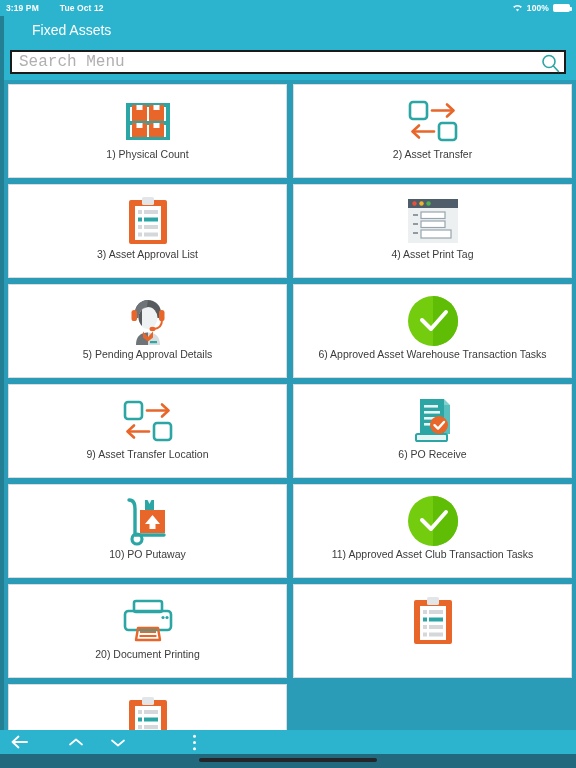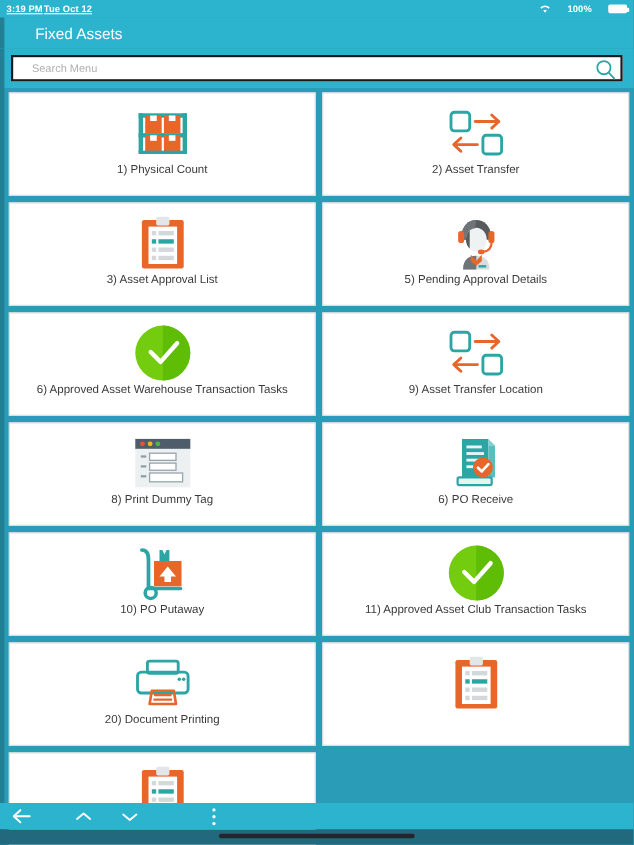--- a/index.html
+++ b/index.html
@@ -14,22 +14,22 @@
   
   .statusbar {
     height: 16px; flex: 0 0 16px;
     background: #2cb4cf;
     display: flex; align-items: center;
     padding: 0 6px;
     color: #fff;
     font-size: 8.5px; font-weight: bold;
     letter-spacing: .1px;
   }
-  .sb-left { display: flex; align-items: center; gap: 1px; text-decoration: underline; }
-  .sb-right { margin-left: auto; display: flex; align-items: center; gap: 15px; }
+  .sb-left { display: flex; align-items: center; gap: 21px; }
+  .sb-right { margin-left: auto; display: flex; align-items: center; gap: 4px; }
   .wifi-ico { display:inline-block; line-height:0; }
   .batt {
     width: 17px; height: 8px; border: 1px solid #fff; border-radius: 1.5px;
     position: relative; background: #fff;
   }
   .batt::after {
     content:""; position:absolute; right:-3px; top:2px; width:2px; height:4px;
     background:#fff; border-radius:0 1px 1px 0;
   }
 
@@ -57,24 +57,24 @@
     position: relative;
     flex: 1;
     height: 24px;
     background: #fff;
     border: 2px solid #1b1b1b;
     display: flex; align-items: center;
   }
   .searchbox input {
     flex: 1; height: 100%;
     border: none; outline: none;
-    font-family: Liberation Sans, sans-serif;
-    font-size: 10px;
+    font-family: Liberation Mono, monospace;
+    font-size: 16px;
     color: #333;
-    padding: 0 26px 0 17px;
+    padding: 0 26px 0 7px;
     background: transparent;
   }
   .searchbox input::placeholder { color: #b0b0b0; }
   .search-ico { position: absolute; right: 3px; top: 1px; line-height: 0; }
 
   
   .gridscroll {
     flex: 1 1 auto;
     background: #2a9cb8;
     overflow: hidden;
@@ -210,20 +210,38 @@
       <rect x="12" y="29" width="4" height="4" fill="#D4D8DB"></rect>
       <rect x="18" y="29" width="14" height="4" fill="#D4D8DB"></rect>
       <rect x="12" y="36.5" width="4" height="4" fill="#D4D8DB"></rect>
       <rect x="18" y="36.5" width="14" height="4" fill="#D4D8DB"></rect>
     </svg>
           </div>
           <div class="label">3) Asset Approval List</div>
         </div>
         <div class="tile">
           <div class="ico">
+    <svg width="54" height="48" viewBox="0 0 54 48">
+      <rect x="2" y="2" width="50" height="44" fill="#ECF0F1"></rect>
+      <rect x="2" y="2" width="50" height="9" fill="#4F5D6B"></rect>
+      <circle cx="8.5" cy="6.5" r="2.2" fill="#E8503A"></circle>
+      <circle cx="15.5" cy="6.5" r="2.2" fill="#F0B429"></circle>
+      <circle cx="22.5" cy="6.5" r="2.2" fill="#4FB64F"></circle>
+      <rect x="7" y="17" width="5" height="2" fill="#8E9BA5"></rect>
+      <rect x="15" y="15" width="24" height="6.5" fill="#fff" stroke="#97A5AE" stroke-width="1.2"></rect>
+      <rect x="7" y="26" width="5" height="2" fill="#8E9BA5"></rect>
+      <rect x="15" y="24" width="24" height="6.5" fill="#fff" stroke="#97A5AE" stroke-width="1.2"></rect>
+      <rect x="7" y="35" width="5" height="2" fill="#8E9BA5"></rect>
+      <rect x="15" y="33" width="30" height="8" fill="#fff" stroke="#97A5AE" stroke-width="1.2"></rect>
+    </svg>
+          </div>
+          <div class="label">4) Asset Print Tag</div>
+        </div>
+        <div class="tile">
+          <div class="ico">
     <svg width="48" height="50" viewBox="0 0 48 50">
       <path d="M24 4 A13 13 0 0 1 37 17 L37 22 L11 22 L11 17 A13 13 0 0 1 24 4Z" fill="#575B5E"></path>
       <path d="M24 4 A13 13 0 0 0 11 17 L11 22 L21 22 Z" fill="#6E7478"></path>
       <ellipse cx="24" cy="22" rx="9.5" ry="11" fill="#EFF2F3"></ellipse>
       <path d="M24 11 A9.5 11 0 0 0 14.5 22 A9.5 11 0 0 0 18 30 L18 13 Z" fill="#575B5E"></path>
       <rect x="7.5" y="14" width="5.5" height="11" rx="2.6" fill="#E8662A"></rect>
       <rect x="35" y="14" width="5.5" height="11" rx="2.6" fill="#E8662A"></rect>
       <path d="M38 24 Q38 32 30 33" fill="none" stroke="#E8662A" stroke-width="2"></path>
       <ellipse cx="28.5" cy="33" rx="3" ry="2.2" fill="#E8662A"></ellipse>
       <path d="M12 49 C12 40 17 36.5 24 36.5 C31 36.5 36 40 36 49 Z" fill="#D7DCDE"></path>
@@ -252,38 +270,20 @@
       <path d="M42 6.5 L48.5 12.5 L42 18.5" fill="none" stroke="#E8662A" stroke-width="2.6" stroke-linecap="round" stroke-linejoin="round"></path>
       <rect x="34" y="25" width="17" height="17" rx="3" fill="none" stroke="#2BA6A4" stroke-width="2.6"></rect>
       <line x1="8" y1="33.5" x2="29" y2="33.5" stroke="#E8662A" stroke-width="2.6" stroke-linecap="round"></line>
       <path d="M14 27.5 L7.5 33.5 L14 39.5" fill="none" stroke="#E8662A" stroke-width="2.6" stroke-linecap="round" stroke-linejoin="round"></path>
     </svg>
           </div>
           <div class="label">9) Asset Transfer Location</div>
         </div>
         <div class="tile">
           <div class="ico">
-    <svg width="54" height="48" viewBox="0 0 54 48">
-      <rect x="2" y="2" width="50" height="44" fill="#ECF0F1"></rect>
-      <rect x="2" y="2" width="50" height="9" fill="#4F5D6B"></rect>
-      <circle cx="8.5" cy="6.5" r="2.2" fill="#E8503A"></circle>
-      <circle cx="15.5" cy="6.5" r="2.2" fill="#F0B429"></circle>
-      <circle cx="22.5" cy="6.5" r="2.2" fill="#4FB64F"></circle>
-      <rect x="7" y="17" width="5" height="2" fill="#8E9BA5"></rect>
-      <rect x="15" y="15" width="24" height="6.5" fill="#fff" stroke="#97A5AE" stroke-width="1.2"></rect>
-      <rect x="7" y="26" width="5" height="2" fill="#8E9BA5"></rect>
-      <rect x="15" y="24" width="24" height="6.5" fill="#fff" stroke="#97A5AE" stroke-width="1.2"></rect>
-      <rect x="7" y="35" width="5" height="2" fill="#8E9BA5"></rect>
-      <rect x="15" y="33" width="30" height="8" fill="#fff" stroke="#97A5AE" stroke-width="1.2"></rect>
-    </svg>
-          </div>
-          <div class="label">8) Print Dummy Tag</div>
-        </div>
-        <div class="tile">
-          <div class="ico">
     <svg width="44" height="50" viewBox="0 0 44 50">
       <path d="M9 3 L33 3 L33 44 L9 44 Z" fill="#2BA6A4"></path>
       <path d="M33 3 L39 9 L33 9 Z" fill="#7FD0CE"></path>
       <rect x="33" y="9" width="6" height="29" fill="#57BFBD"></rect>
       <rect x="13" y="9" width="14" height="2.6" fill="#E7F4F4"></rect>
       <rect x="13" y="15" width="16" height="2.6" fill="#E7F4F4"></rect>
       <rect x="13" y="21" width="16" height="2.6" fill="#E7F4F4"></rect>
       <rect x="13" y="27" width="10" height="2.6" fill="#E7F4F4"></rect>
       <rect x="5" y="38" width="31" height="7" rx="1.6" fill="#E7F4F4" stroke="#2BA6A4" stroke-width="2"></rect>
       <circle cx="28" cy="29" r="9" fill="#E8662A"></circle>

